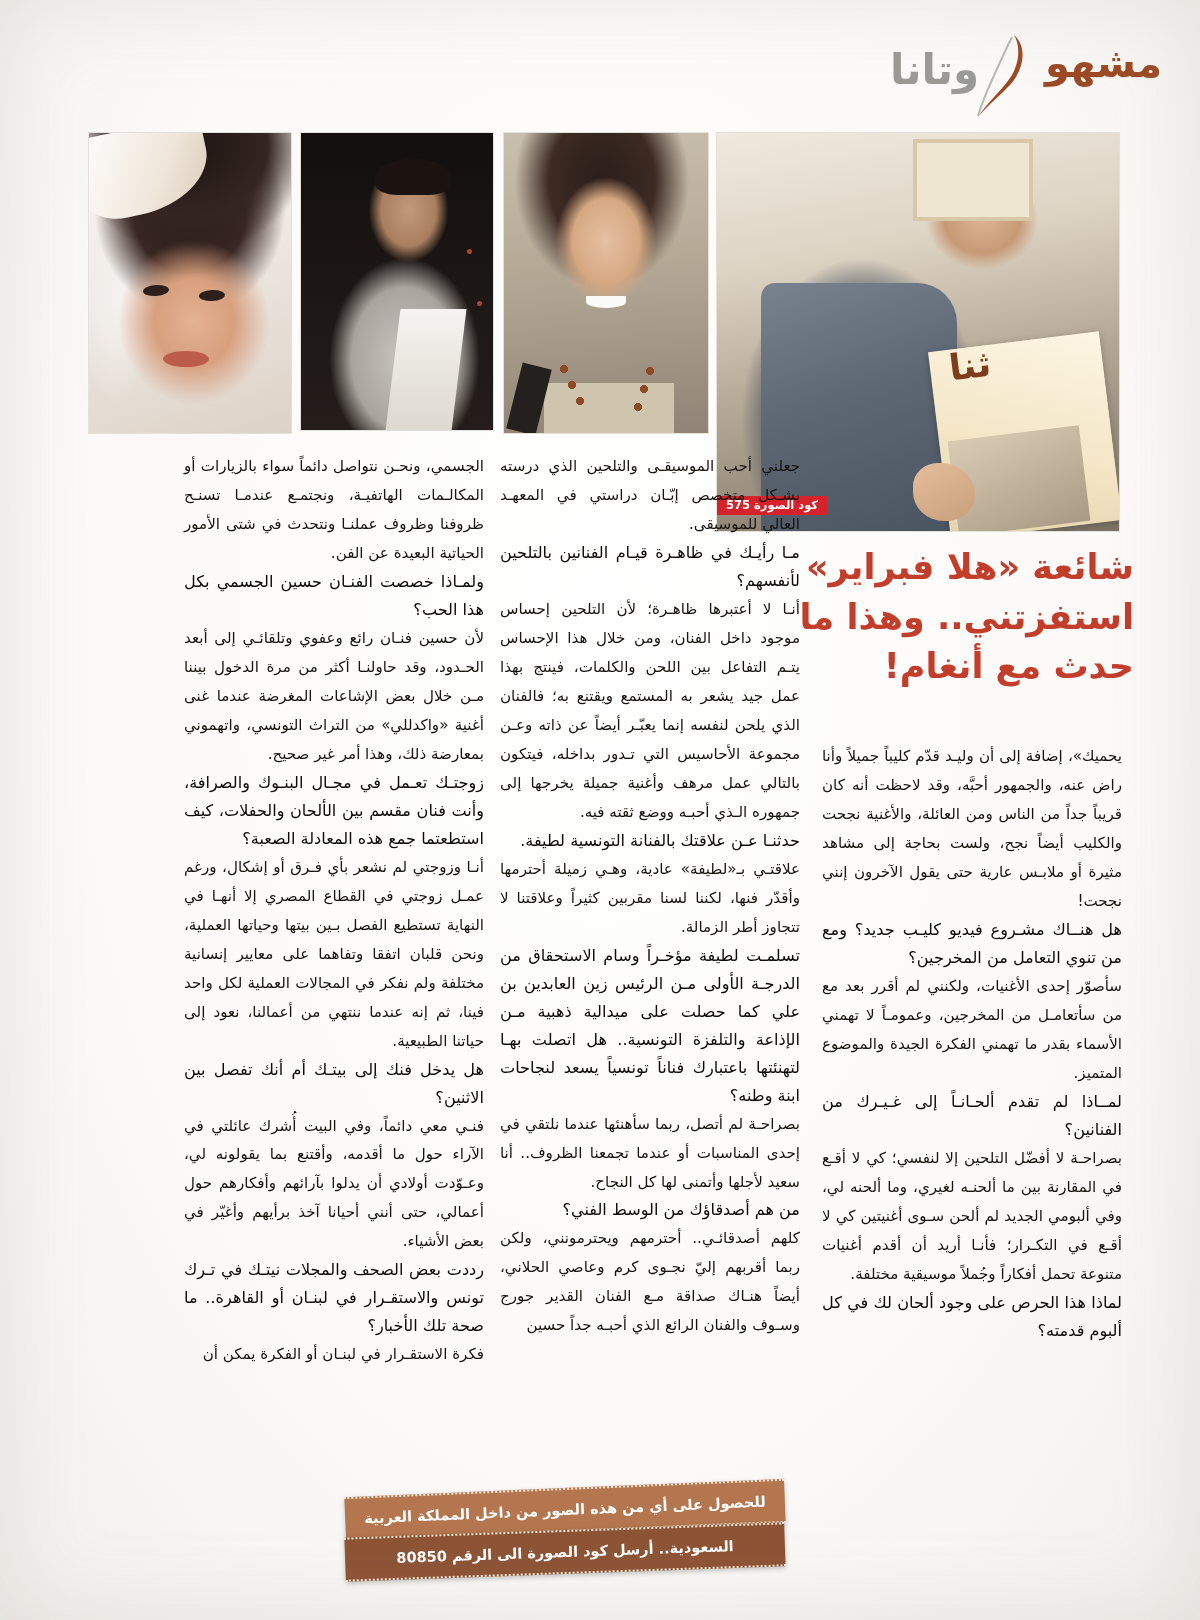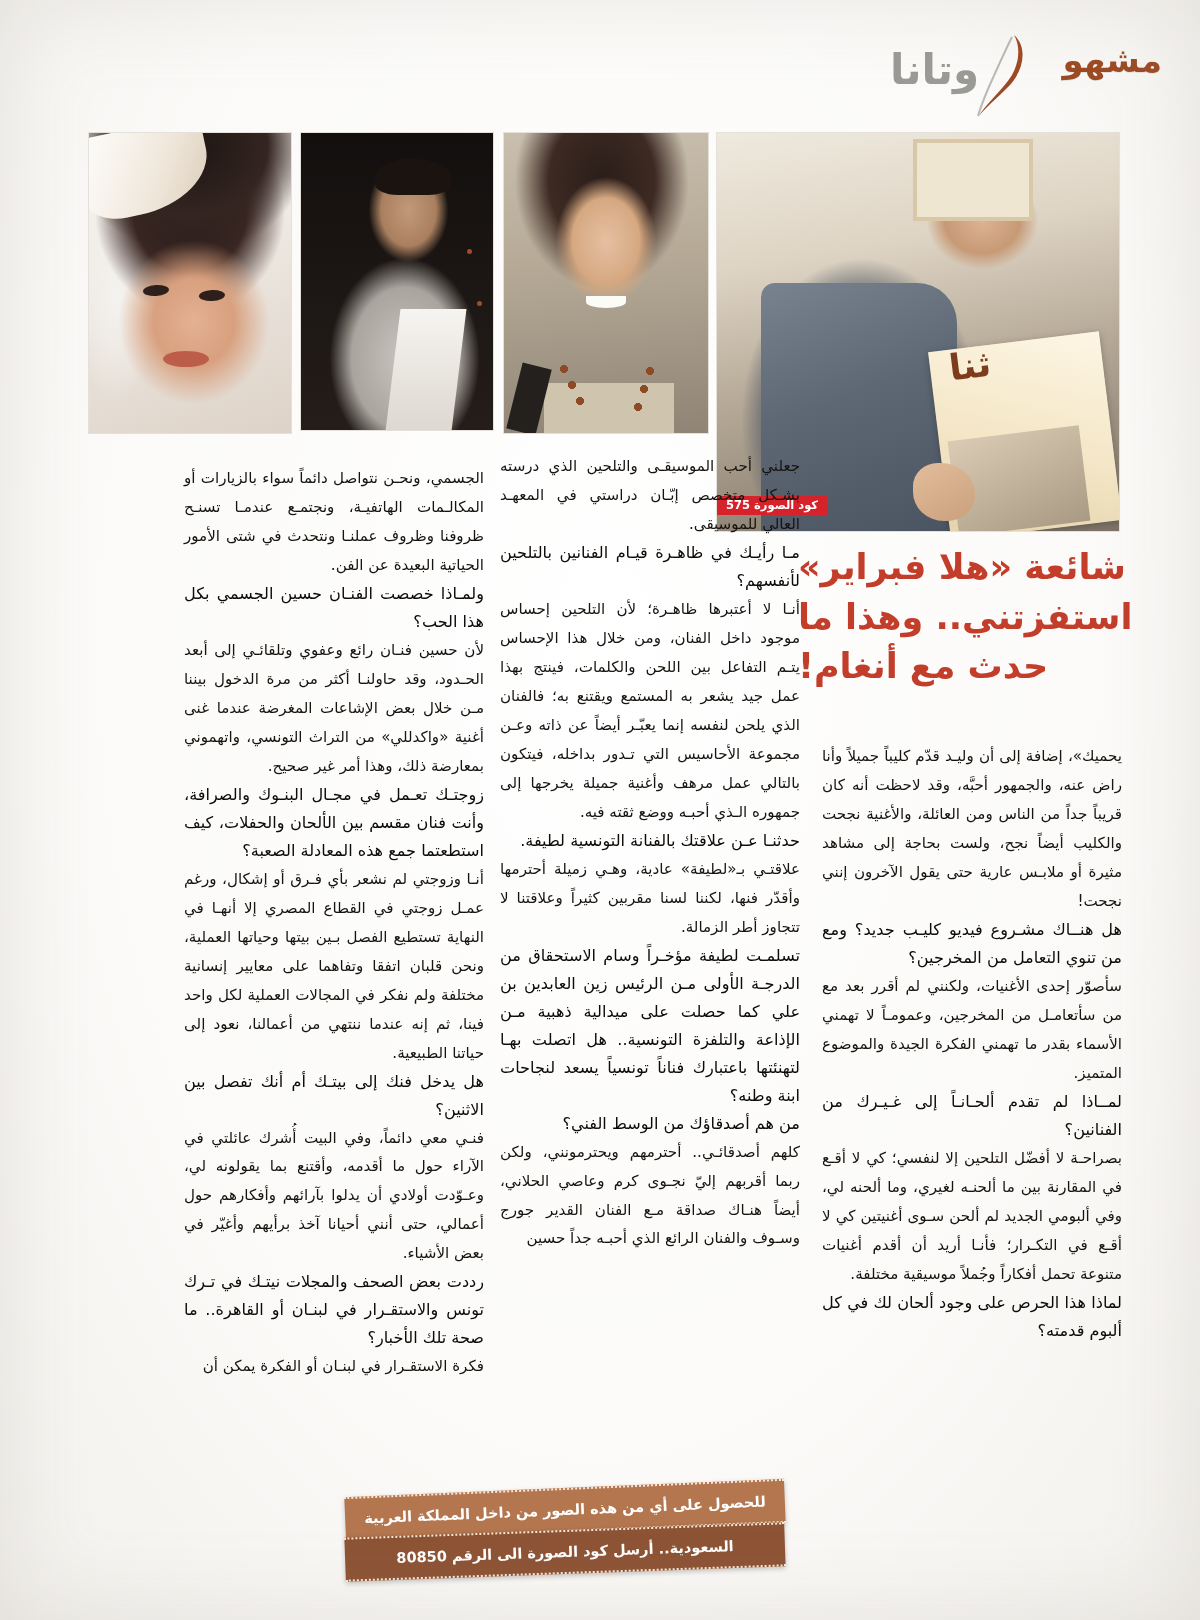--- a/index.html
+++ b/index.html
@@ -25,21 +25,21 @@
 
   
   .masthead{
     position:absolute;top:28px;right:30px;width:330px;height:92px;
     display:flex;align-items:center;justify-content:flex-start;
   }
   .logo-wrap{position:relative;width:320px;height:90px;}
   .logo-main{
     position:absolute;right:8px;top:14px;
     font-family:"DejaVu Sans","Liberation Sans",sans-serif;
-    font-size:34px;font-weight:bold;color:#9c4a24;
+    font-size:40px;font-weight:bold;color:#9c4a24;
     letter-spacing:-1px;line-height:1;
     text-shadow:0 1px 0 rgba(0,0,0,.08);
   }
   .logo-sec{
     position:absolute;left:40px;top:20px;
     font-family:"DejaVu Sans","Liberation Sans",sans-serif;
     font-size:42px;font-weight:bold;color:#9a9a96;
     line-height:1;
   }
   .logo-swash{
@@ -158,21 +158,21 @@
     background:#d6232b;color:#fff;
     font-size:11.5px;font-weight:bold;
     padding:2px 9px 3px 9px;
     letter-spacing:0;white-space:nowrap;
     line-height:1.25;
   }
 
   
   .headline{
     position:absolute;top:543px;right:66px;width:336px;
-    text-align:left;
+    text-align:right;
     color:#c33d2b;
     font-weight:bold;
     font-size:35px;
     line-height:1.42;
     letter-spacing:-0.5px;
   }
   .headline div{white-space:nowrap;}
 
   
   .cols{position:absolute;top:452px;left:0;width:1200px;height:1010px;}
@@ -180,21 +180,21 @@
     position:absolute;top:0;width:300px;
     font-size:15.1px;
     line-height:1.92;
     color:#17130f;
     text-align:justify;
     text-justify:inter-word;
     direction:rtl;
   }
   .col-right{right:78px;top:290px;height:720px;}
   .col-mid{right:400px;top:0;height:1010px;}
-  .col-left{right:716px;top:12px;height:1010px;}
+  .col-left{right:716px;top:0;height:1010px;}
 
   .col p{margin:0 0 0 0;}
   .q{
     font-weight:normal;
     font-size:16.1px;
     line-height:1.74;
     margin:9px 0 4px 0;
     color:#0d0a07;
     letter-spacing:-0.2px;
   }
@@ -299,20 +299,21 @@
     <p class="q">لماذا هذا الحرص على وجود ألحان لك في كل ألبوم قدمته؟</p>
   </div>
 
   <div class="col col-mid">
     <p class="a">جعلني أحب الموسيقـى والتلحين الذي درسته بشـكل متخصص إبّـان دراستي في المعهـد العالي للموسيقى.</p>
     <p class="q">مـا رأيـك في ظاهـرة قيـام الفنانين بالتلحين لأنفسهم؟</p>
     <p class="a">أنـا لا أعتبرها ظاهـرة؛ لأن التلحين إحساس موجود داخل الفنان، ومن خلال هذا الإحساس يتـم التفاعل بين اللحن والكلمات، فينتج بهذا عمل جيد يشعر به المستمع ويقتنع به؛ فالفنان الذي يلحن لنفسه إنما يعبّـر أيضاً عن ذاته وعـن مجموعة الأحاسيس التي تـدور بداخله، فيتكون بالتالي عمل مرهف وأغنية جميلة يخرجها إلى جمهوره الـذي أحبـه ووضع ثقته فيه.</p>
     <p class="q">حدثنـا عـن علاقتك بالفنانة التونسية لطيفة.</p>
     <p class="a">علاقتـي بـ«لطيفة» عادية، وهـي زميلة أحترمها وأقدّر فنها، لكننا لسنا مقربين كثيراً وعلاقتنا لا تتجاوز أطر الزمالة.</p>
     <p class="q">تسلمـت لطيفة مؤخـراً وسام الاستحقاق من الدرجـة الأولى مـن الرئيس زين العابدين بن علي كما حصلت على ميدالية ذهبية مـن الإذاعة والتلفزة التونسية.. هل اتصلت بهـا لتهنئتها باعتبارك فناناً تونسياً يسعد لنجاحات ابنة وطنه؟</p>
+    <p class="a">بصراحـة لم أتصل، ربما سأهنئها عندما نلتقي في إحدى المناسبات أو عندما تجمعنا الظروف.. أنا سعيد لأجلها وأتمنى لها كل النجاح.</p>
     <p class="q">من هم أصدقاؤك من الوسط الفني؟</p>
     <p class="a">كلهم أصدقائـي.. أحترمهم ويحترمونني، ولكن ربما أقربهم إليّ نجـوى كرم وعاصي الحلاني، أيضاً هنـاك صداقة مـع الفنان القدير جورج وسـوف والفنان الرائع الذي أحبـه جداً حسين</p>
   </div>
 
   <div class="col col-left">
     <p class="a">الجسمي، ونحـن نتواصل دائماً سواء بالزيارات أو المكالـمات الهاتفيـة، ونجتمـع عندمـا تسنـح ظروفنا وظروف عملنـا ونتحدث في شتى الأمور الحياتية البعيدة عن الفن.</p>
     <p class="q">ولمـاذا خصصت الفنـان حسين الجسمي بكل هذا الحب؟</p>
     <p class="a">لأن حسين فنـان رائع وعفوي وتلقائـي إلى أبعد الحـدود، وقد حاولنـا أكثر من مرة الدخول بيننا مـن خلال بعض الإشاعات المغرضة عندما غنى أغنية «واكدللي» من التراث التونسي، واتهموني بمعارضة ذلك، وهذا أمر غير صحيح.</p>
     <p class="q">زوجتـك تعـمل في مجـال البنـوك والصرافة، وأنت فنان مقسم بين الألحان والحفلات، كيف استطعتما جمع هذه المعادلة الصعبة؟</p>
     <p class="a">أنـا وزوجتي لم نشعر بأي فـرق أو إشكال، ورغم عمـل زوجتي في القطاع المصري إلا أنهـا في النهاية تستطيع الفصل بـين بيتها وحياتها العملية، ونحن قلبان اتفقا وتفاهما على معايير إنسانية مختلفة ولم نفكر في المجالات العملية لكل واحد فينا، ثم إنه عندما ننتهي من أعمالنا، نعود إلى حياتنا الطبيعية.</p>

